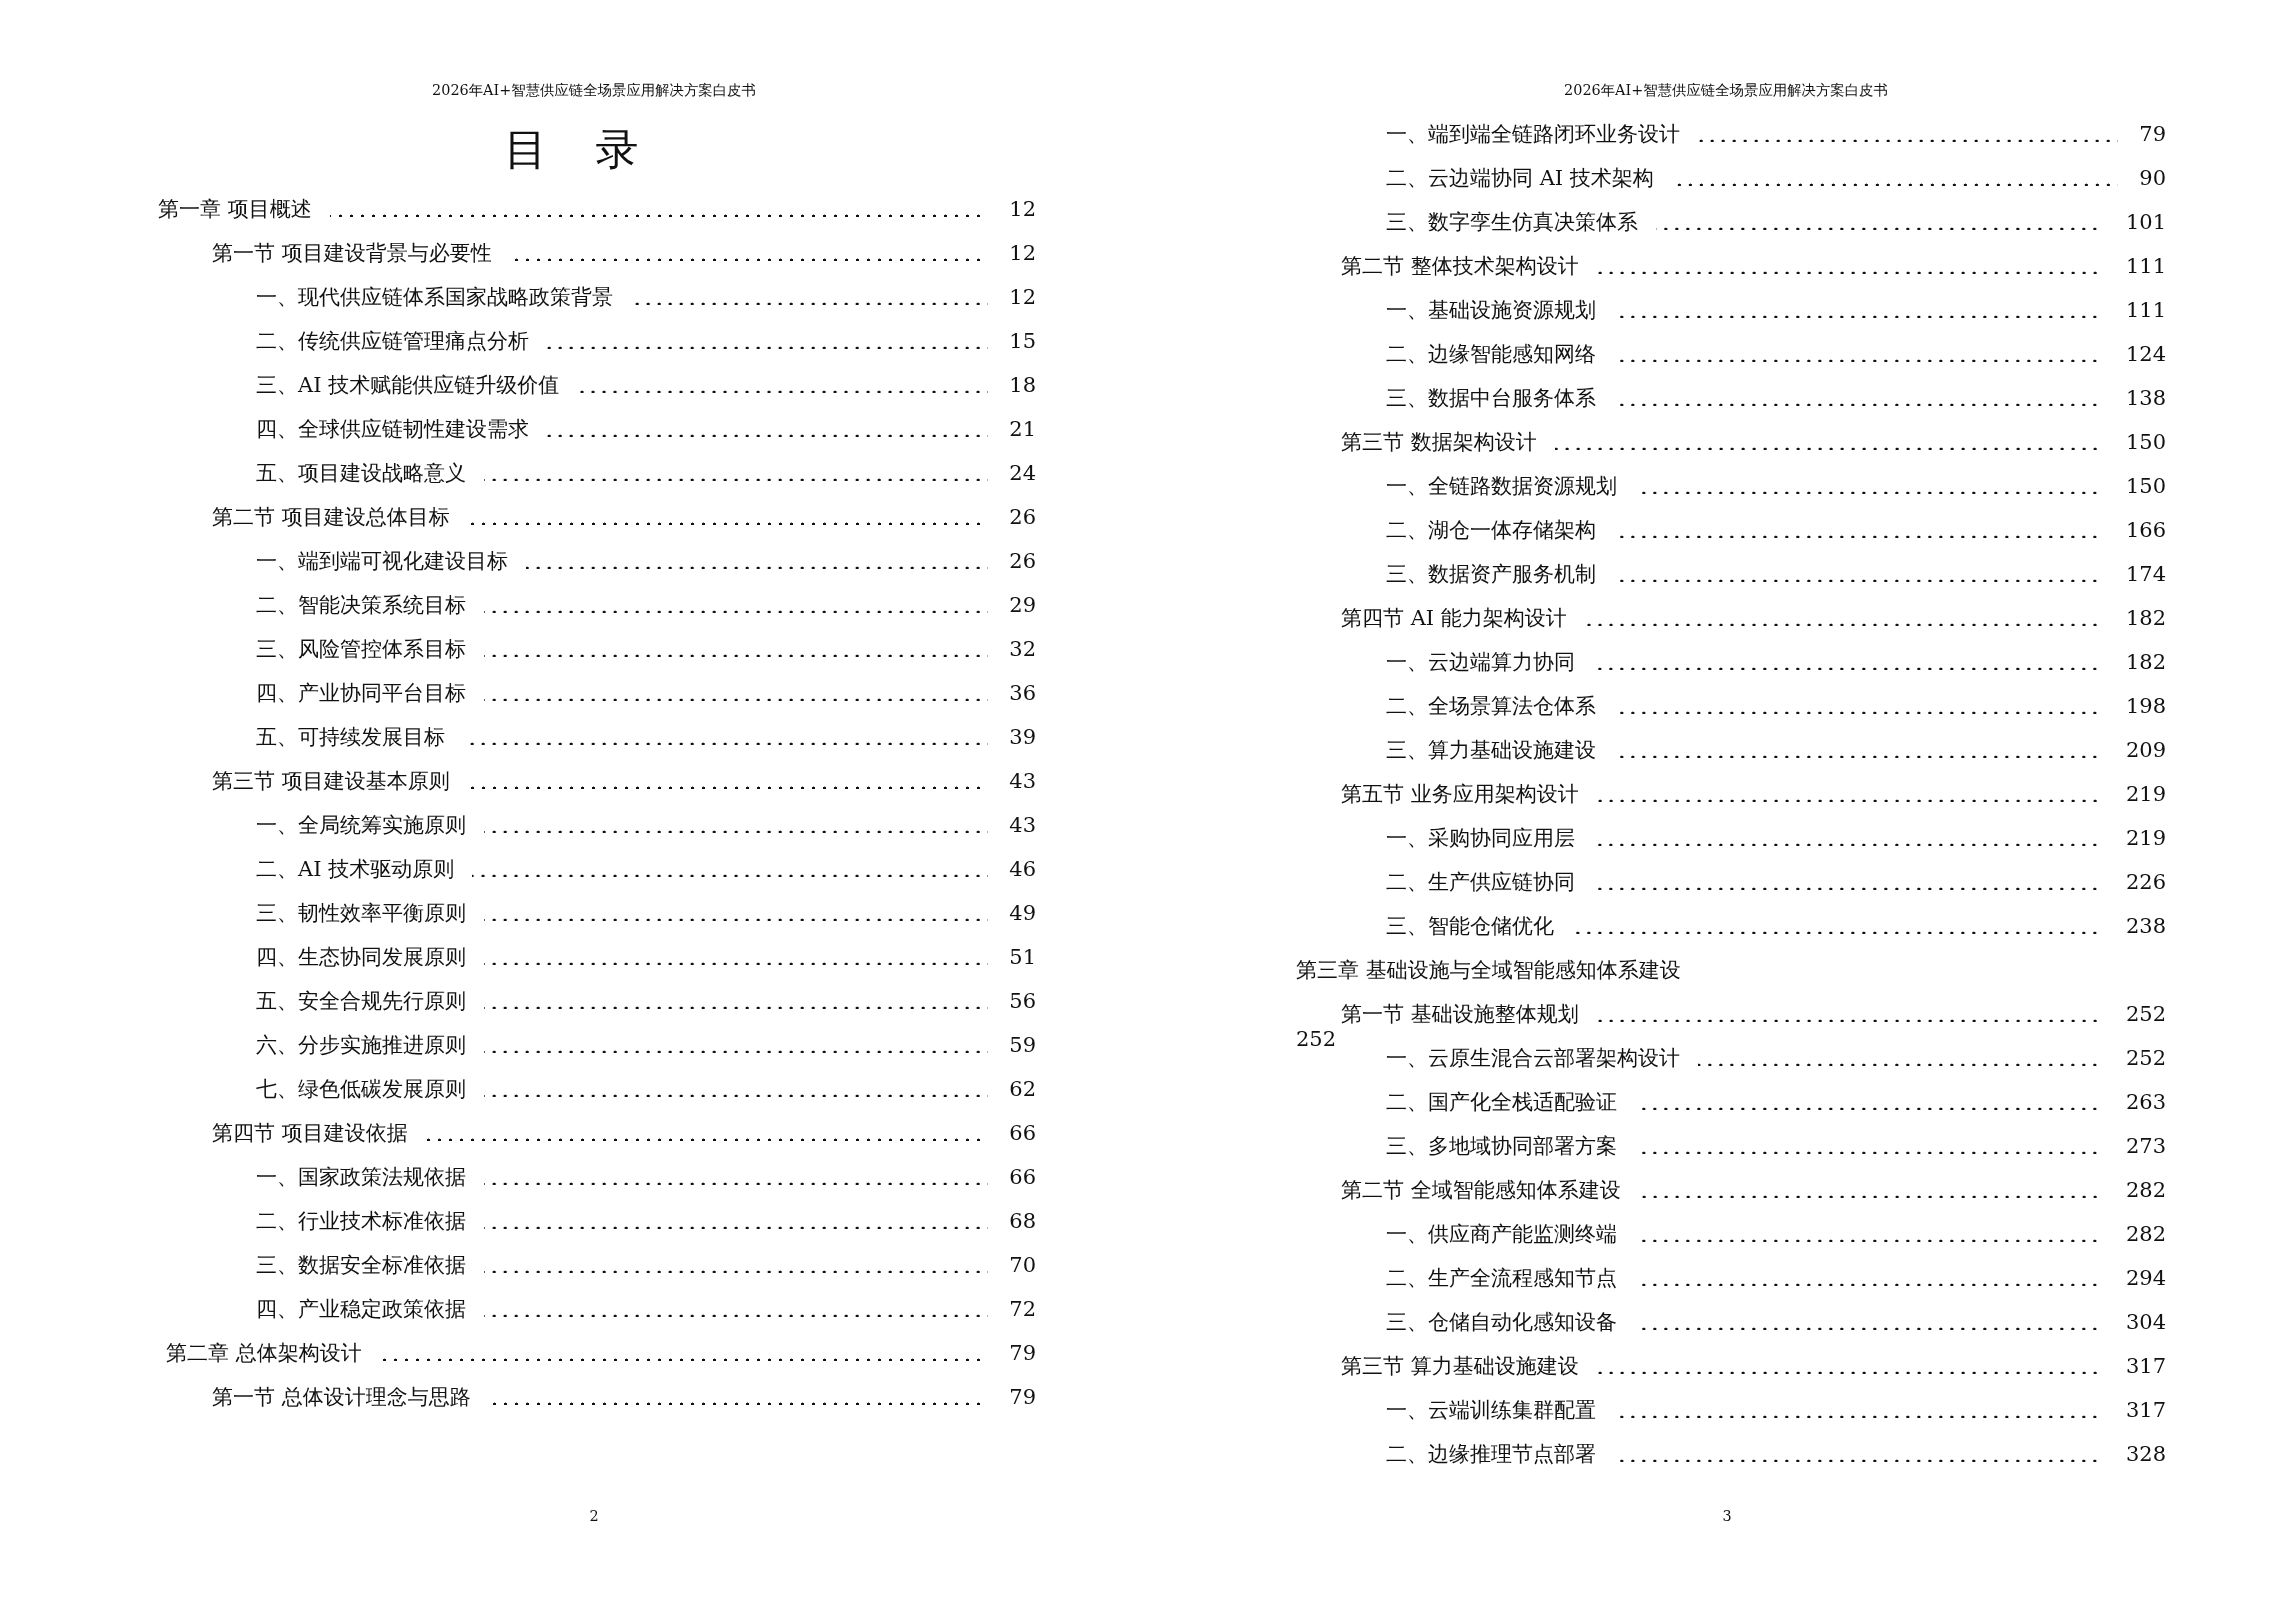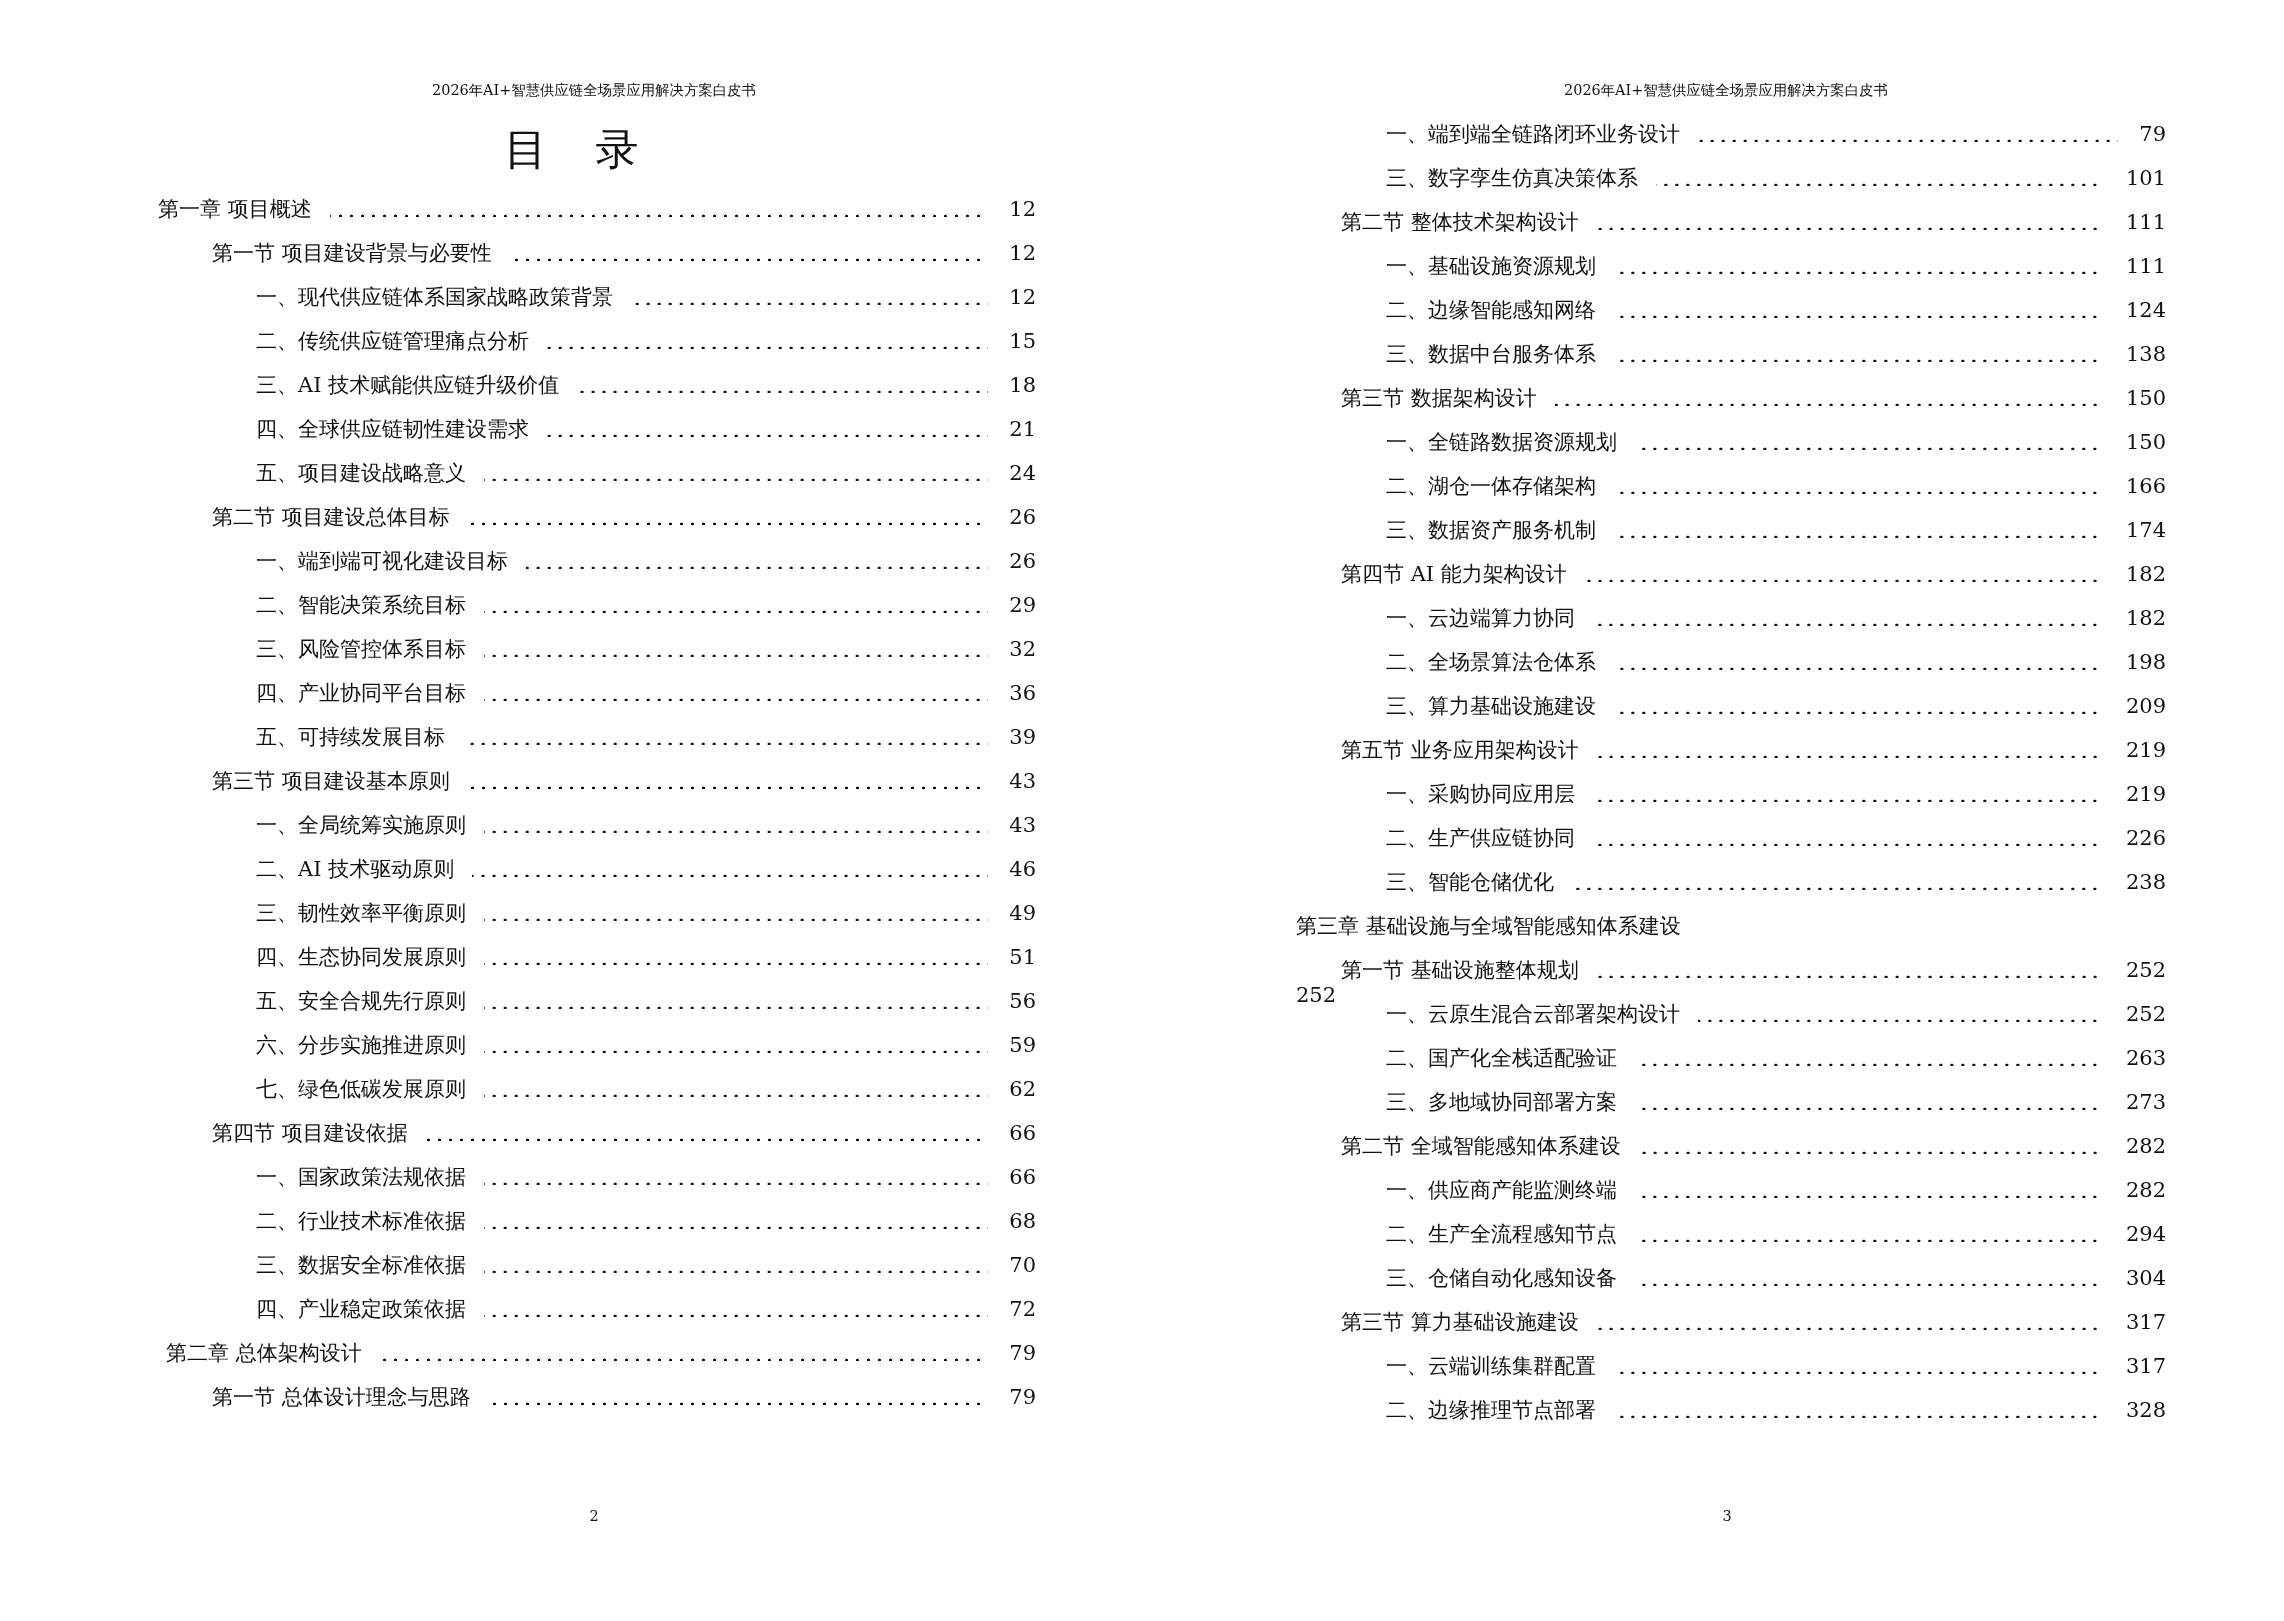--- a/index.html
+++ b/index.html
@@ -204,20 +204,25 @@
 
 <div class="page page-right">
   <div class="header">2026年AI+智慧供应链全场景应用解决方案白皮书</div>
   <ul class="toc" id="toc-right">
       <li class="row lvl-item">
         <span class="label">一、端到端全链路闭环业务设计</span>
         <span class="leader"></span>
         <span class="pg">79</span>
       </li>
       <li class="row lvl-item">
+        <span class="label">二、云边端协同 AI 技术架构</span>
+        <span class="leader"></span>
+        <span class="pg">90</span>
+      </li>
+      <li class="row lvl-item">
         <span class="label">三、数字孪生仿真决策体系</span>
         <span class="leader"></span>
         <span class="pg">101</span>
       </li>
       <li class="row lvl-section">
         <span class="label">第二节  整体技术架构设计</span>
         <span class="leader"></span>
         <span class="pg">111</span>
       </li>
       <li class="row lvl-item">

